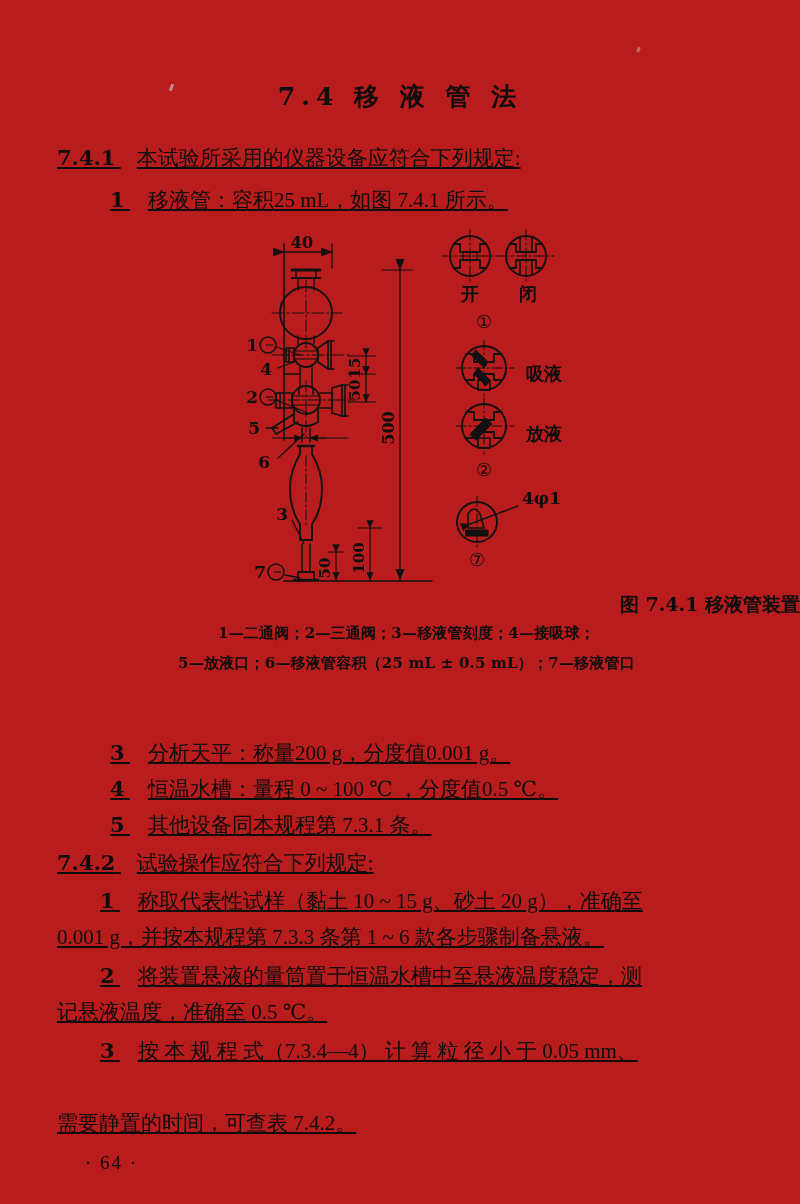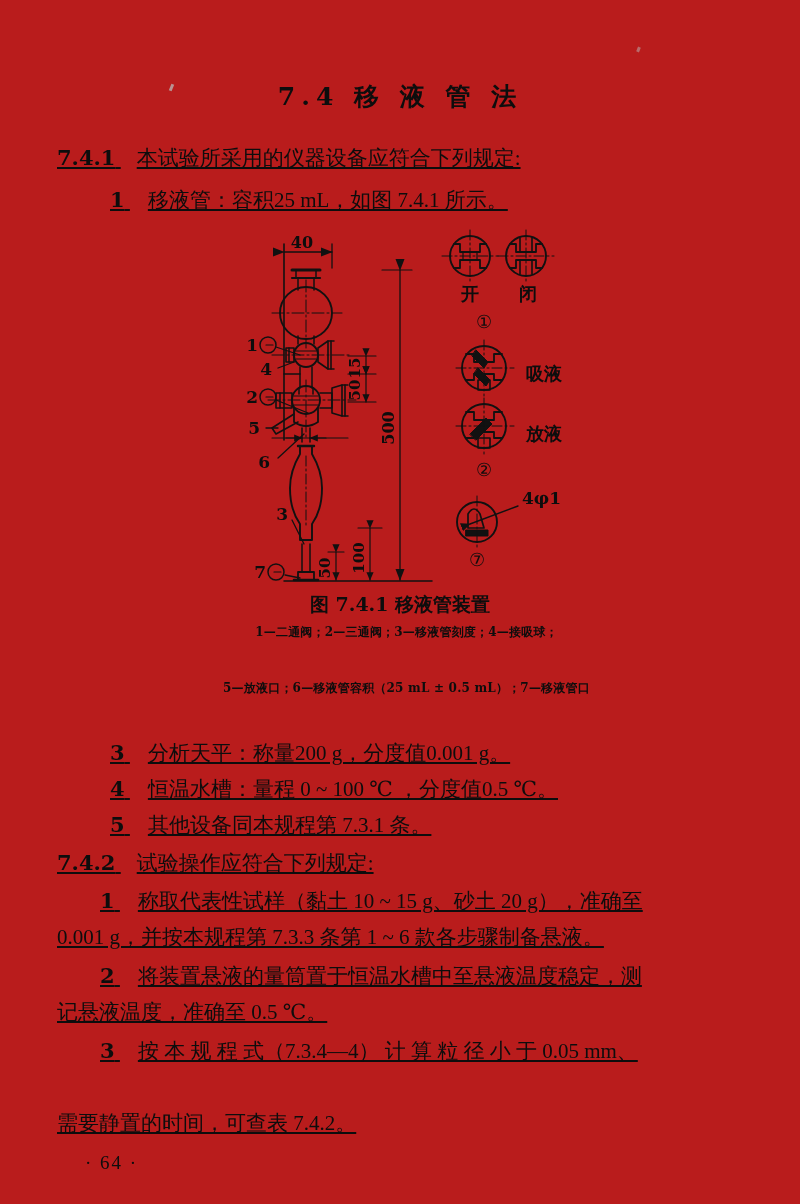--- a/index.html
+++ b/index.html
@@ -62,21 +62,21 @@
     text-align: center;
     font-weight: bold;
     font-size: 19px;
     font-family: "DejaVu Serif", "Liberation Serif", serif;
   }
   .fig-legend {
     position: absolute;
     left: 0; right: 0;
     text-align: center;
     font-weight: bold;
-    font-size: 12px;
+    font-size: 15px;
     font-family: "DejaVu Serif", "Liberation Serif", serif;
     letter-spacing: 0.2px;
     padding-left: 13px;
   }
 
   .pagenum {
     position: absolute;
     left: 85px;
     top: 1152px;
     font-size: 19px;
@@ -316,23 +316,23 @@
         <text x="294" y="152" font-size="18" font-weight="bold" text-anchor="start">吸液</text>
         <text x="294" y="212" font-size="18" font-weight="bold" text-anchor="start">放液</text>
         <text x="252" y="248" font-size="18" text-anchor="middle">②</text>
 
         <text x="290" y="276" font-size="17" font-weight="bold" text-anchor="start">4φ1</text>
         <text x="245" y="338" font-size="18" text-anchor="middle">⑦</text>
       </g>
     </svg>
   </div>
 
-  <div class="fig-caption" style="top:592px;">图 7.4.1    移液管装置</div>
+  <div class="fig-caption" style="top:592px;text-align:right;">图 7.4.1    移液管装置</div>
   <div class="fig-legend" style="top:624px;">1—二通阀；2—三通阀；3—移液管刻度；4—接吸球；</div>
-  <div class="fig-legend" style="top:680px;">5—放液口；6—移液管容积（25 mL ± 0.5 mL）；7—移液管口</div>
+  <div class="fig-legend" style="top:654px;">5—放液口；6—移液管容积（25 mL ± 0.5 mL）；7—移液管口</div>
 
   <div class="txt" style="left:110px; top:737px;">
     <span class="itemno">3</span>
     <span style="display:inline-block;width:18px"></span><span>分析天平：称量200 g，分度值0.001 g。</span>
   </div>
   <div class="txt" style="left:110px; top:773px;">
     <span class="itemno">4</span>
     <span style="display:inline-block;width:18px"></span><span>恒温水槽：量程 0 ~ 100 ℃ ，分度值0.5 ℃。</span>
   </div>
   <div class="txt" style="left:110px; top:809px;">

